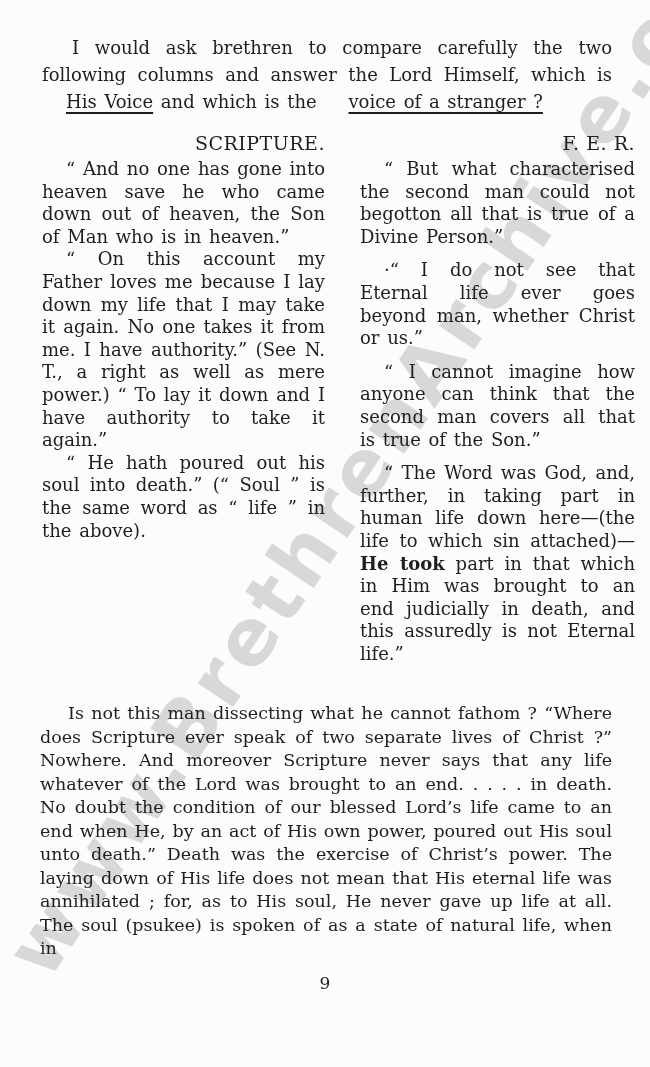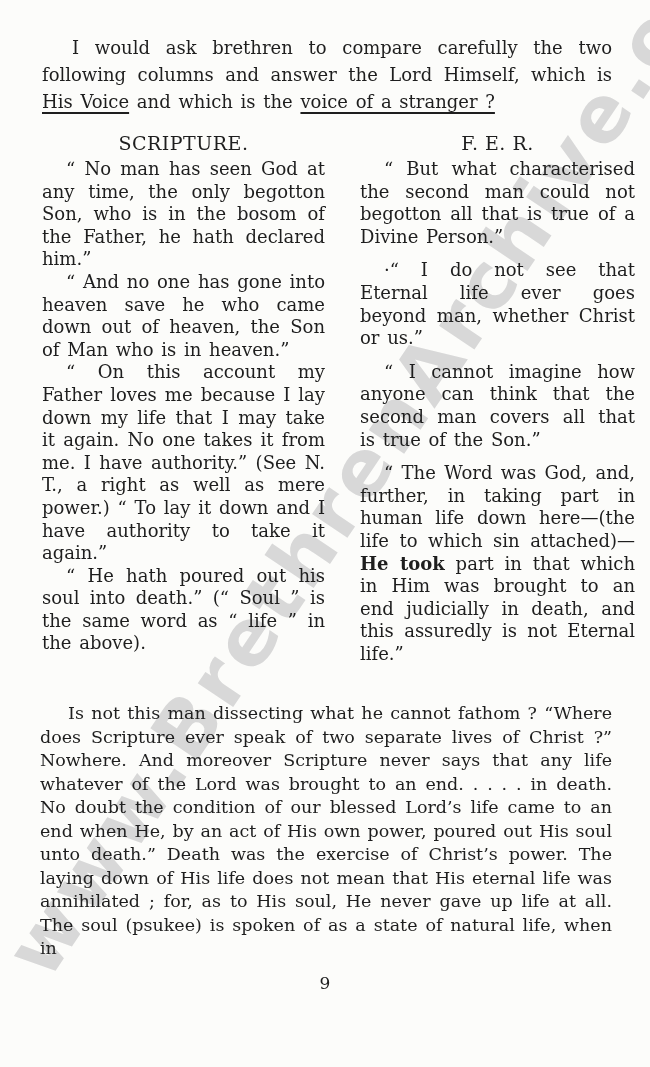--- a/index.html
+++ b/index.html
@@ -45,21 +45,21 @@
     margin:17px 35px 0 42px;
     gap:15px;
   }
   .col{flex:0 0 auto;}
   .col-left{width:283px;}
   .col-right{width:275px;margin-left:20px;}
   .colhead{
     margin:0 0 4px 0;
     font-size:19px;
     font-weight:normal;
-    text-align:center;
+    text-align:right;
     letter-spacing:0.5px;
   }
   .col p{
     margin:0;
     font-size:18px;
     line-height:22.6px;
     text-align:justify;
     text-indent:24px;
     word-spacing:2px;
   }
@@ -70,40 +70,39 @@
     line-height:23.5px;
     text-align:justify;
     text-indent:28px;
     word-spacing:1px;
   }
   .pagenum{
     margin-top:12px;
     text-align:center;
     font-size:17px;
   }
-  .u{text-decoration:underline;text-decoration-thickness:2px;text-underline-offset:4px;}
+  .u{text-decoration:underline;text-decoration-thickness:2px;text-underline-offset:4px;margin-left:24px;}
   .i{}
   .b{font-weight:bold;}
 </style>
 </head>
 <body>
 
 <div class="page">
 
   <div class="watermark">www.BrethrenArchive.org</div>
 
   <div class="content">
 
     <p class="intro"><span>I would ask brethren to compare carefully the two following columns and answer the Lord Himself, which is </span><span class="u">His Voice</span><span> and which is the </span><span class="u">voice of a stranger ?</span></p>
 
     <div class="cols">
 
       <div class="col col-left">
         <h2 class="colhead">SCRIPTURE.</h2>
-        <p>“ No man has seen God at any time, the only begotton Son, who is in the bosom of the Father, he hath declared him.”</p>
         <p>“ And no one has gone into heaven save he who came down out of heaven, the Son of Man who is in heaven.”</p>
         <p>“ On this account my Father loves me because I lay down my life that I may take it again. No one takes it from me. I have authority.” (See N. T., a right as well as mere power.) “ To lay it down and I have authority to take it again.”</p>
         <p>“ He hath poured out his soul into death.” (“ Soul ” is the same word as “ life ” in the above).</p>
       </div>
 
       <div class="col col-right">
         <h2 class="colhead">F. E. R.</h2>
         <p><span>“ But what characterised the </span><span class="i">second man could not</span><span> begotton all that is true of a Divine Person.”</span></p>
         <p><span>·“ I do not see that Eternal life ever goes beyond man, whether Christ or us.”</span></p>
         <p><span>“ I cannot imagine how anyone </span><span class="i">can</span><span> think that the second man covers all that is true of the Son.”</span></p>

